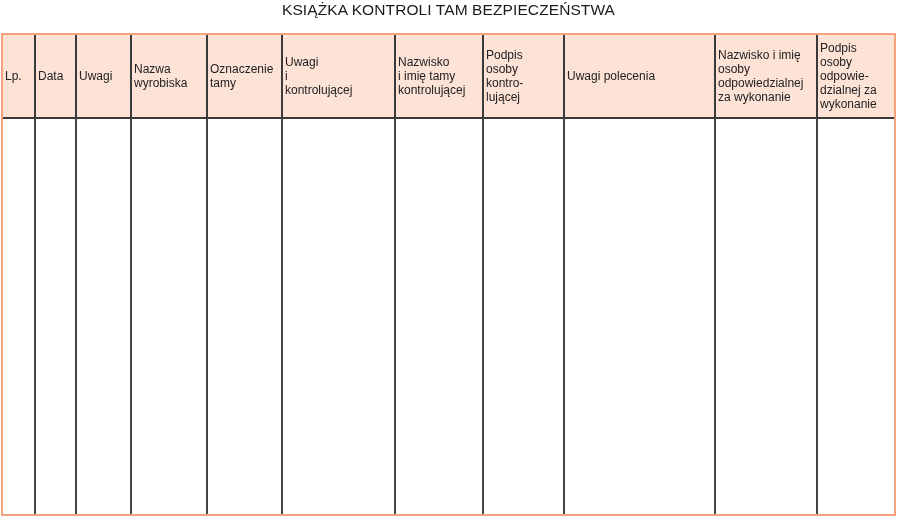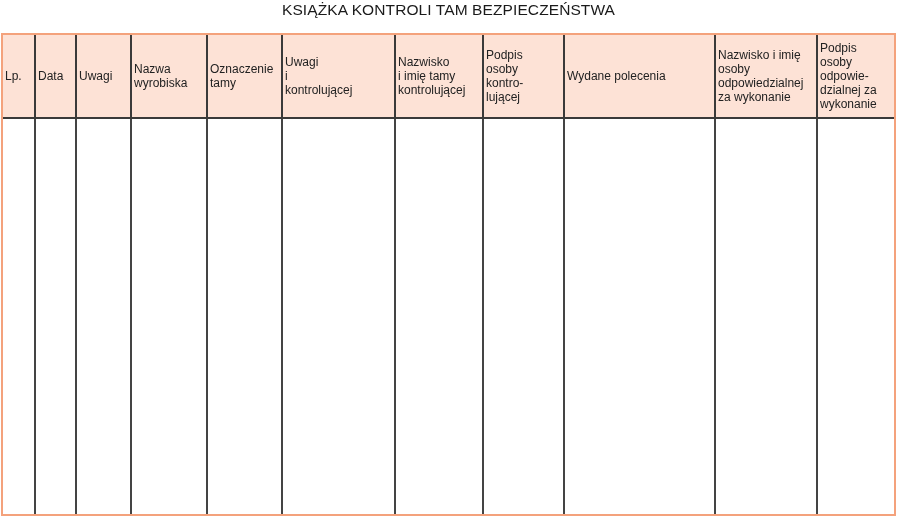--- a/index.html
+++ b/index.html
@@ -49,21 +49,21 @@
         <th><span class="hdr">Uwagi
 i
 kontrolującej</span></th>
         <th><span class="hdr">Nazwisko
 i imię tamy
 kontrolującej</span></th>
         <th><span class="hdr">Podpis
 osoby
 kontro-
 lującej</span></th>
-        <th><span class="hdr">Wydane polecenia</span></th>
+        <th><span class="hdr">Uwagi polecenia</span></th>
         <th><span class="hdr">Nazwisko i imię
 osoby
 odpowiedzialnej
 za wykonanie</span></th>
         <th><span class="hdr">Podpis
 osoby
 odpowie-
 dzialnej za
 wykonanie</span></th>
       </tr>

